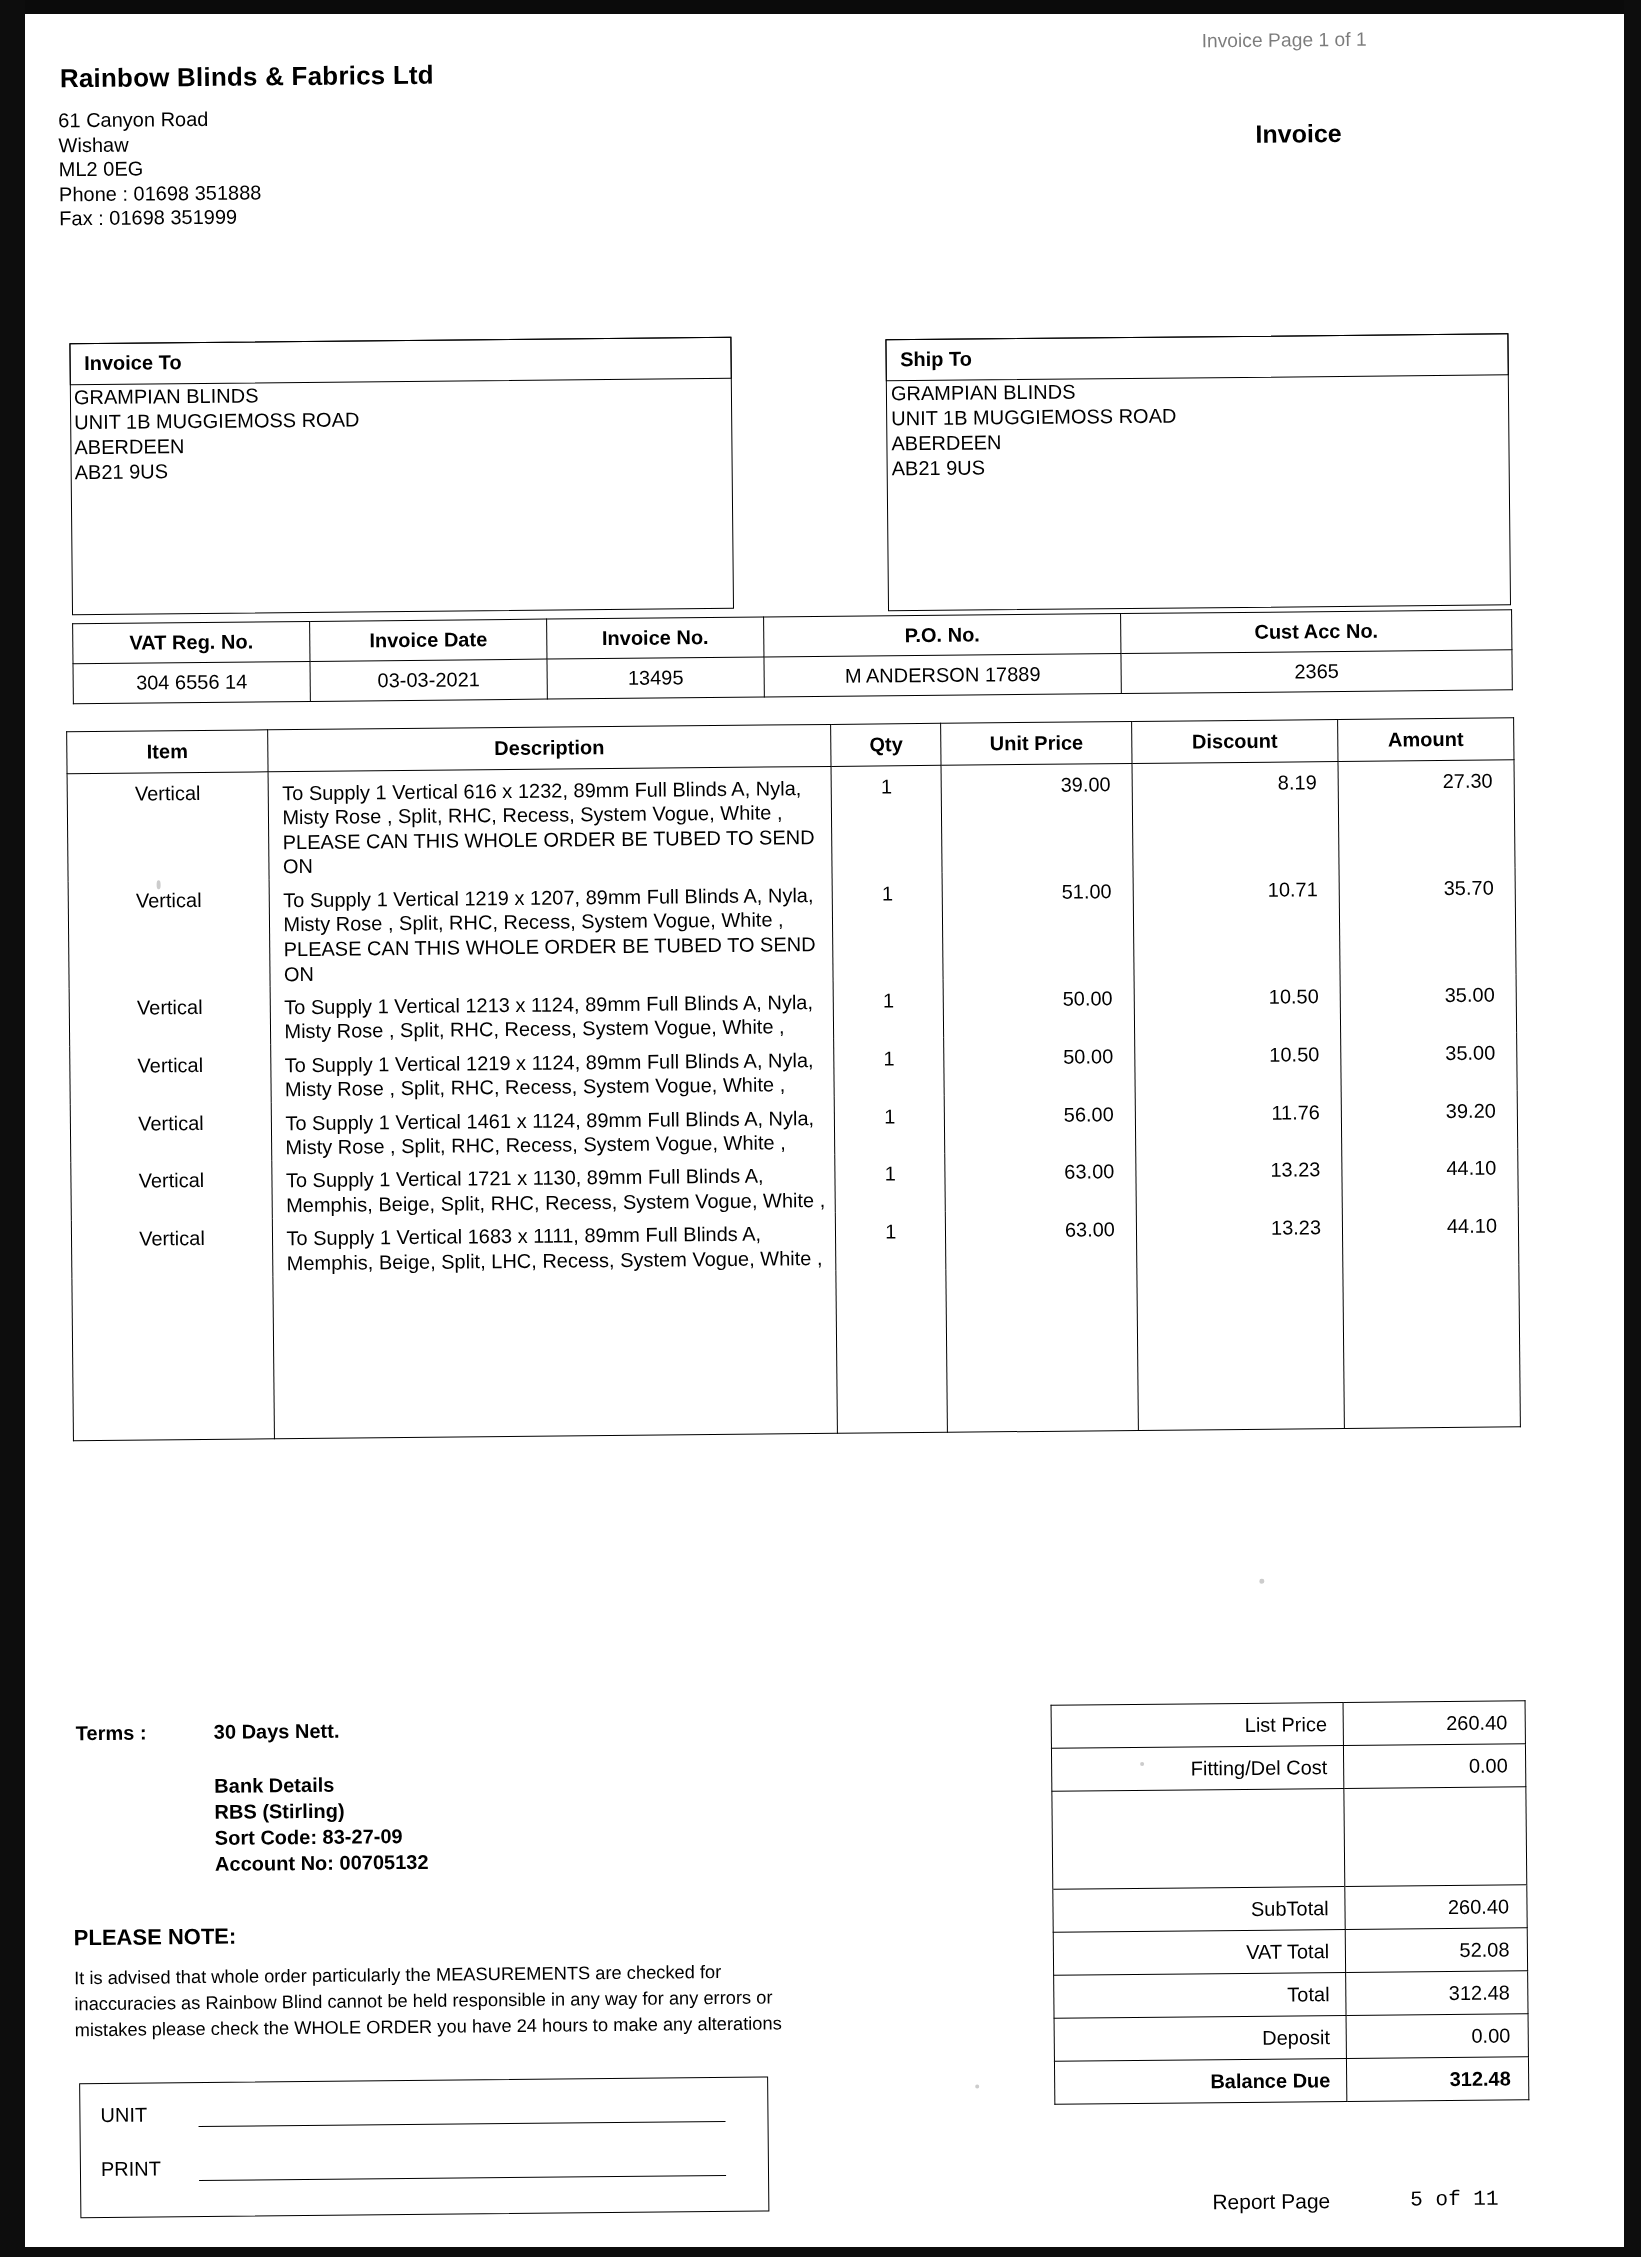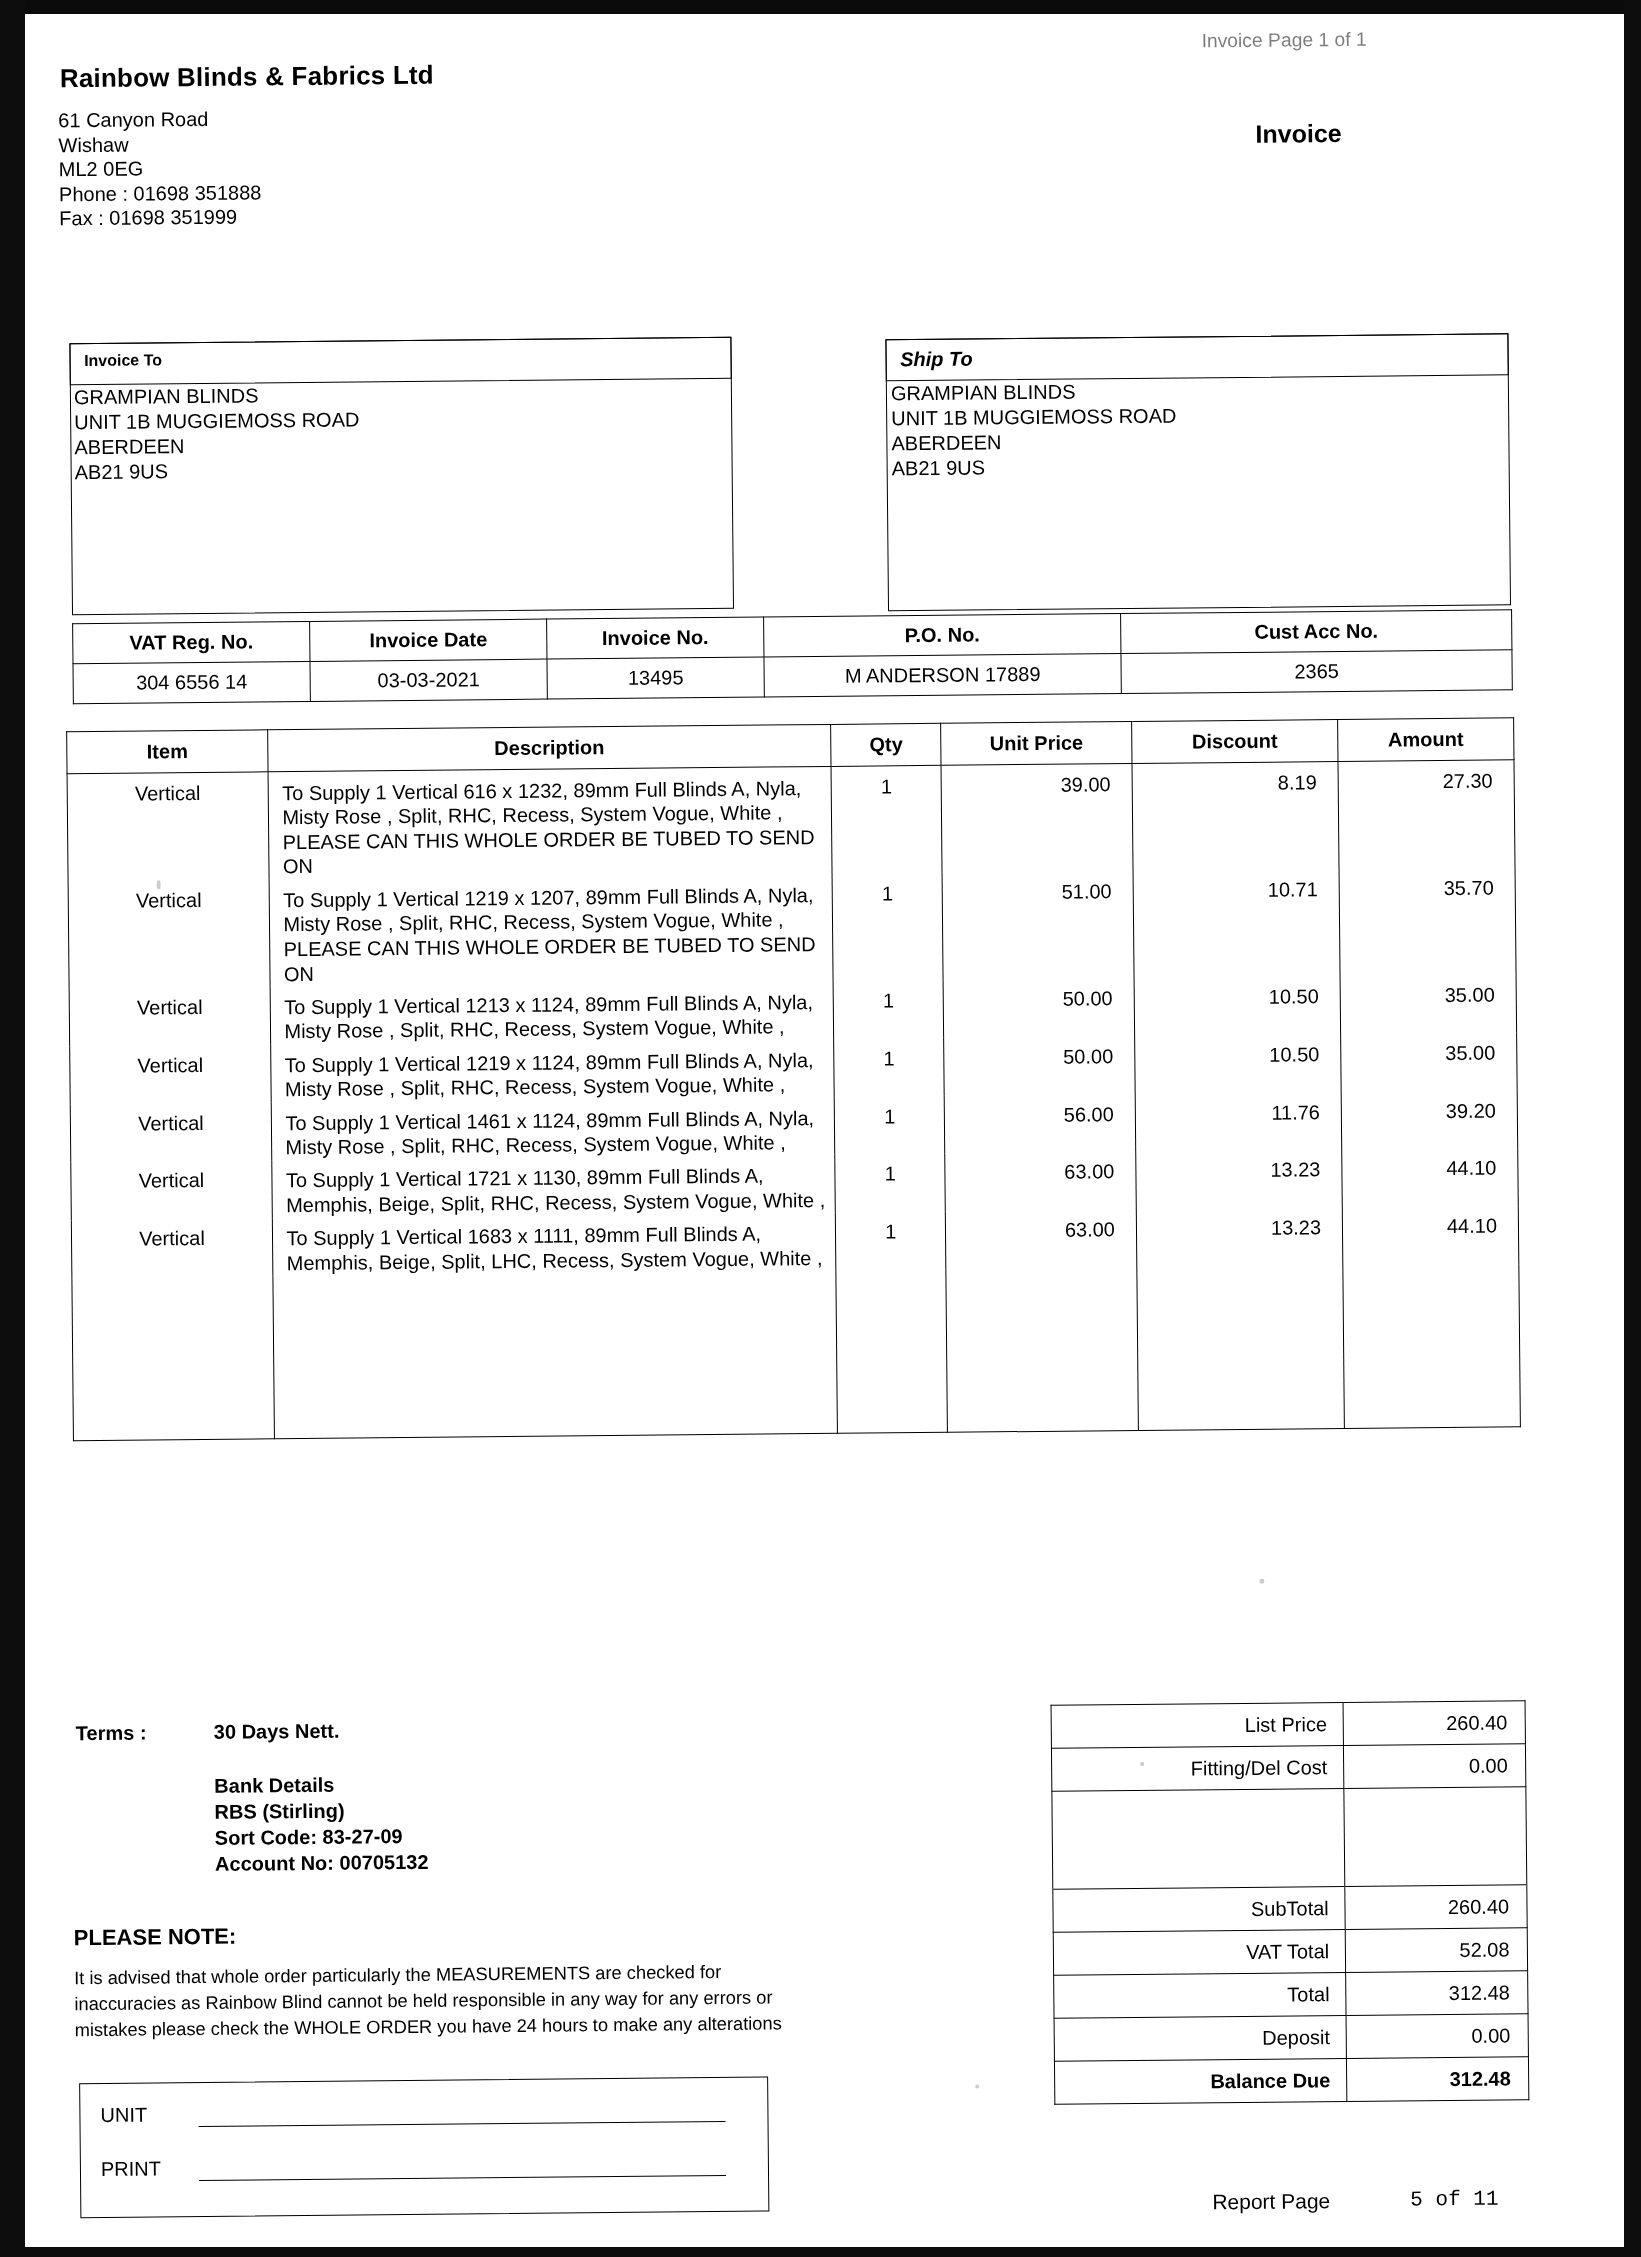--- a/index.html
+++ b/index.html
@@ -98,39 +98,38 @@
   }
   .invoice-to-head {
     left: 77px; top: 336px;
     width: 662px; height: 42px;
     border: 1.9px solid #000;
     box-sizing: border-box;
   }
   .invoice-to-head span {
     position: absolute;
     left: 13.5px; top: 7.7px;
-    font-size: 16px;
+    font-size: 20px;
     font-weight: bold;
   }
   .ship-to-box {
     left: 893px; top: 340px;
     width: 623px; height: 272px;
   }
   .ship-to-head {
     left: 893px; top: 340px;
     width: 623px; height: 42px;
     border: 1.9px solid #000;
     box-sizing: border-box;
   }
   .ship-to-head span {
     position: absolute;
     left: 13.5px; top: 7.7px;
     font-size: 20px;
     font-weight: bold;
-    font-style: italic;
   }
   .addr-lines {
     font-size: 20px;
     line-height: 25px;
     white-space: pre-line;
   }
   .invoice-to-lines { left: 81px; top: 378px; }
   .ship-to-lines { left: 898px; top: 382px; }
 
   

